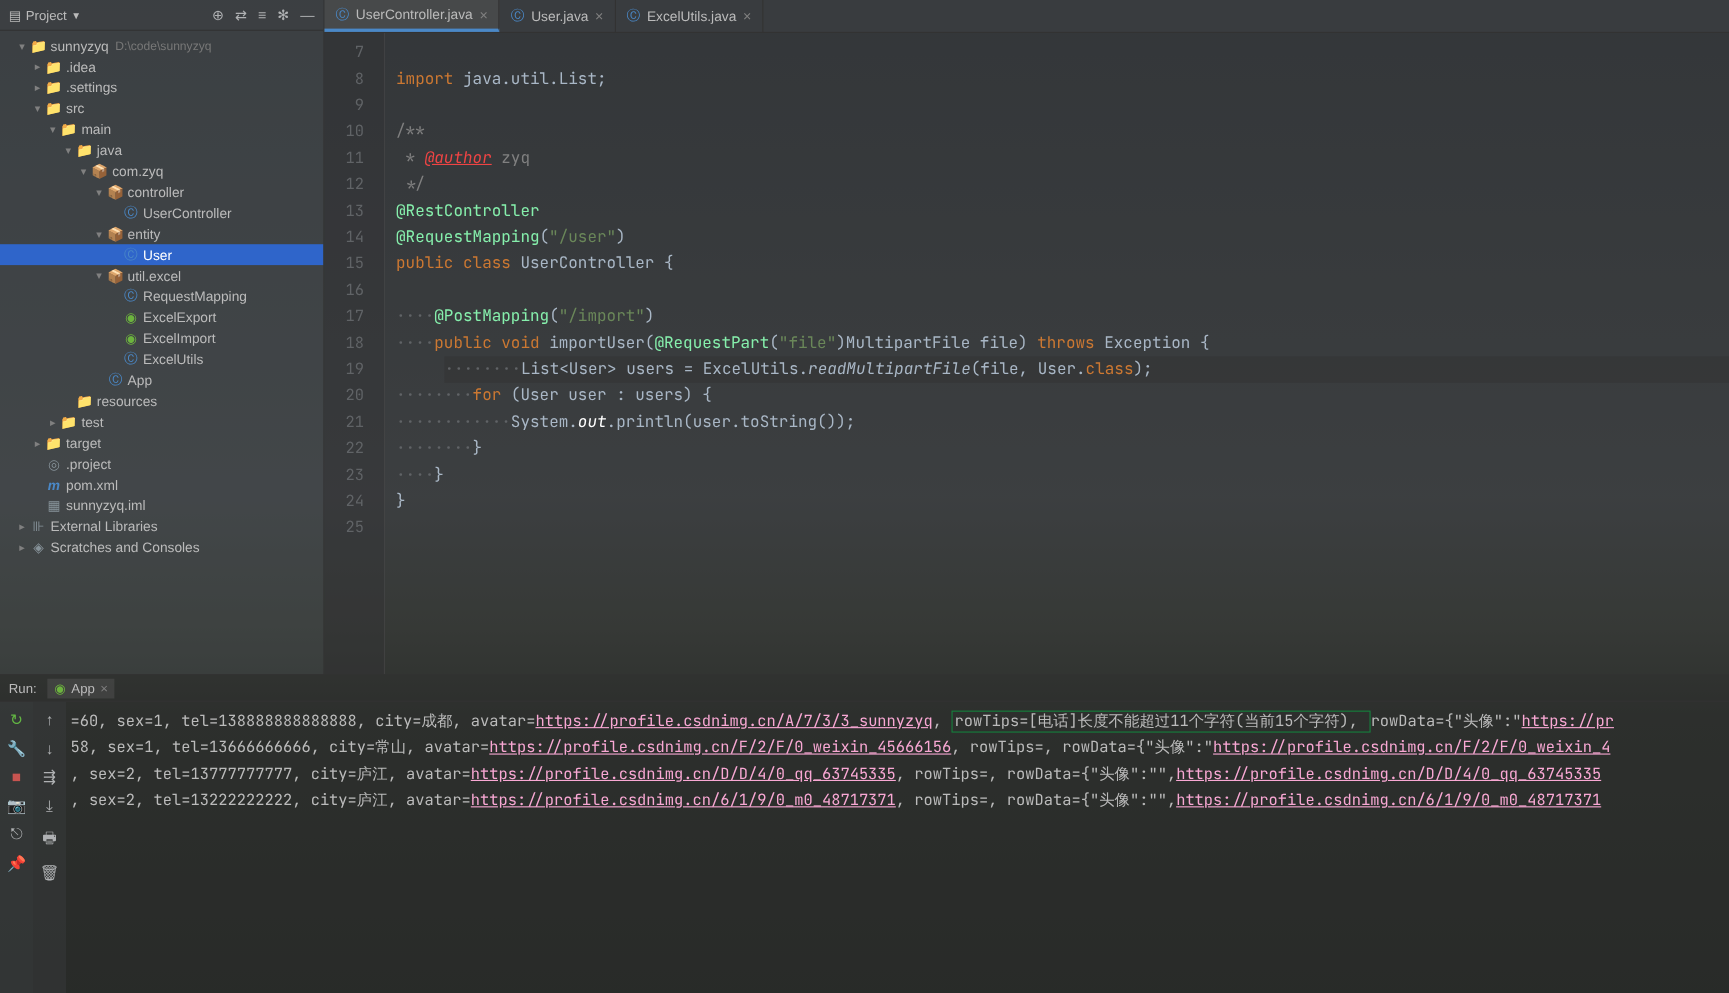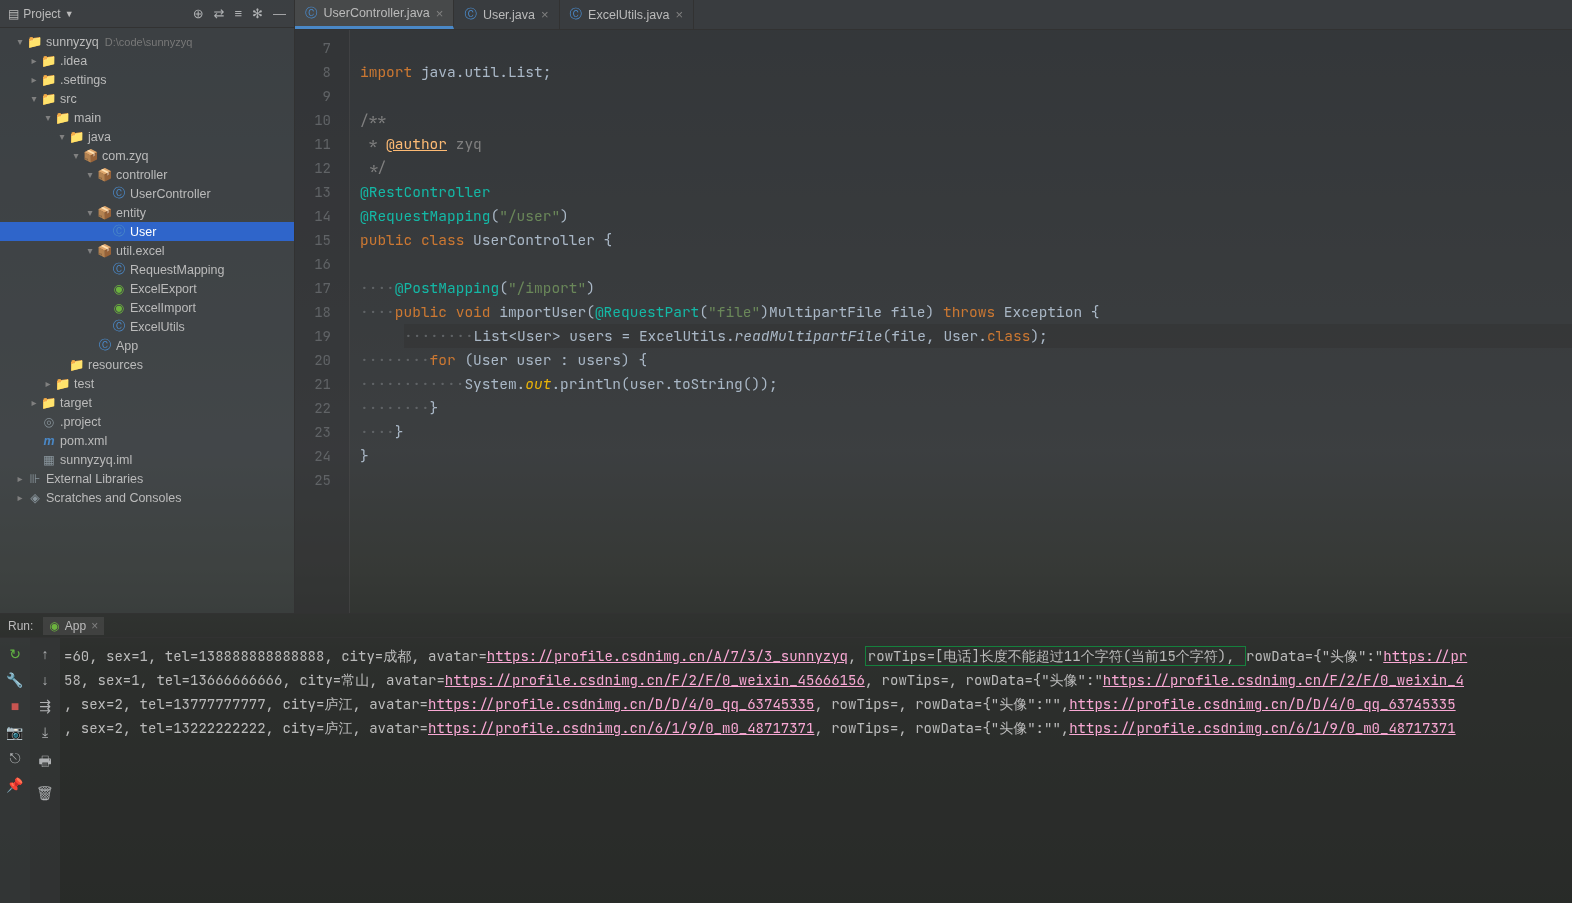--- a/index.html
+++ b/index.html
@@ -116,25 +116,25 @@
   flex: 1;
   padding: 6px 10px;
   font-family: "JetBrains Mono", "Consolas", monospace;
   font-size: 14.5px;
   line-height: 24px;
   white-space: pre;
   color: #a9b7c6;
 }
 .code .kw { color: #cc7832; }
 .code .str { color: #6a8759; }
-.code .ann { color: #14b8a6; text-align: center; }
+.code .ann { color: #86efac; text-align: center; }
 .code .com { color: #808080; }
-.code .comtag { color: #fdba74; text-decoration: underline; }
+.code .comtag { color: #ef4444; font-style: italic; text-decoration: underline; }
 .code .cls { color: #a9b7c6; }
-.code .fld { color: #eab308; font-style: italic; }
+.code .fld { color: #ffffff; font-style: italic; }
 .code .mth { font-style: italic; }
 .code .dot { color: #606366; }
 .current-line { background: rgba(50,50,50,0.5); display: inline-block; width: 100%; margin-left: 44px; }
 .run-panel {
   height: 290px;
   border-top: 1px solid #323232;
   display: flex;
   flex-direction: column;
   background: rgba(43,43,43,0.6);
 }

